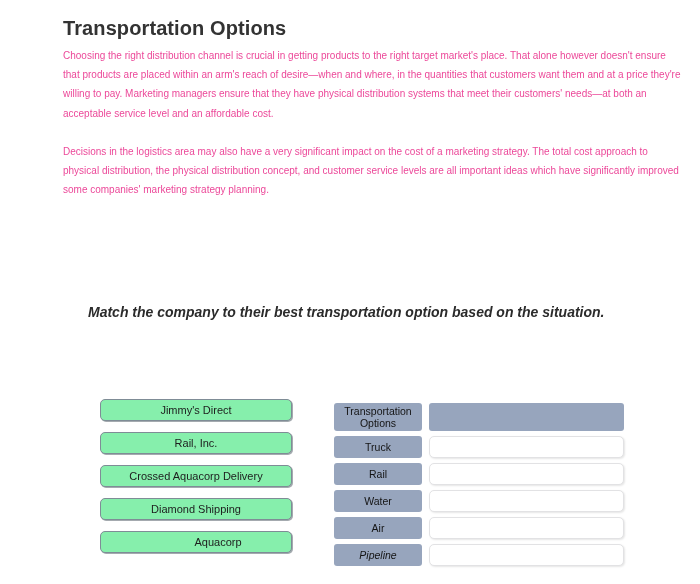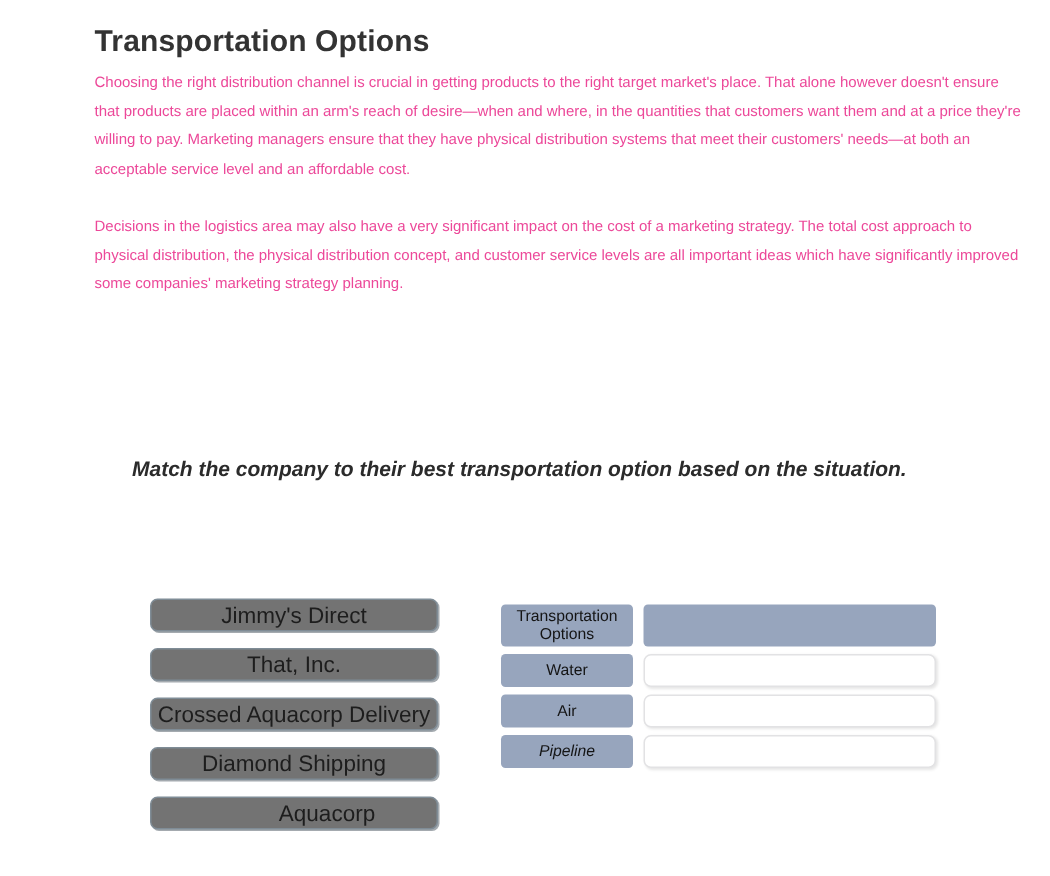--- a/index.html
+++ b/index.html
@@ -55,28 +55,28 @@
   
   .company-list {
     position: absolute;
     left: 100px;
     top: 399px;
     width: 192px;
   }
   .company-chip {
     height: 22px;
     margin-bottom: 11px;
-    background: #737373;
+    background: #86efac;
     border: 1px solid #7f8c96;
     border-radius: 5px;
     box-shadow: 1px 1px 0 rgba(90,100,110,0.55);
     display: flex;
     align-items: center;
     justify-content: center;
-    font-size: 15px;
+    font-size: 11px;
     color: #1d1d1d;
     box-sizing: border-box;
     cursor: move;
   }
   .company-chip:last-child { margin-bottom: 16px; padding-left: 44px; }
 
   
   .match-table {
     position: absolute;
     left: 334px;
@@ -136,41 +136,49 @@
   <p>Decisions in the logistics area may also have a very significant impact on the cost of a marketing strategy. The total cost approach to physical distribution, the physical distribution concept, and customer service levels are all important ideas which have significantly improved some companies' marketing strategy planning.</p>
 </div>
 
 <div class="instruction">Match the company to their best transportation option based on the situation.</div>
 
 <div class="company-list">
   <div class="company-chip">
     <span>Jimmy's Direct</span>
   </div>
   <div class="company-chip">
-    <span>That, Inc.</span>
+    <span>Rail, Inc.</span>
   </div>
   <div class="company-chip">
     <span>Crossed Aquacorp Delivery</span>
   </div>
   <div class="company-chip">
     <span>Diamond Shipping</span>
   </div>
   <div class="company-chip">
     <span>Aquacorp</span>
   </div>
 </div>
 
 <div class="match-table">
 
   <div class="match-row head-row">
     <div class="opt-cell">Transportation Options</div>
     <div class="drop-cell"></div>
   </div>
 
+  <div class="match-row">
+    <div class="opt-cell">Truck</div>
+    <div class="drop-cell"></div>
+  </div>
 
+  <div class="match-row">
+    <div class="opt-cell">Rail</div>
+    <div class="drop-cell"></div>
+  </div>
 
   <div class="match-row">
     <div class="opt-cell">Water</div>
     <div class="drop-cell"></div>
   </div>
 
   <div class="match-row">
     <div class="opt-cell">Air</div>
     <div class="drop-cell"></div>
   </div>

